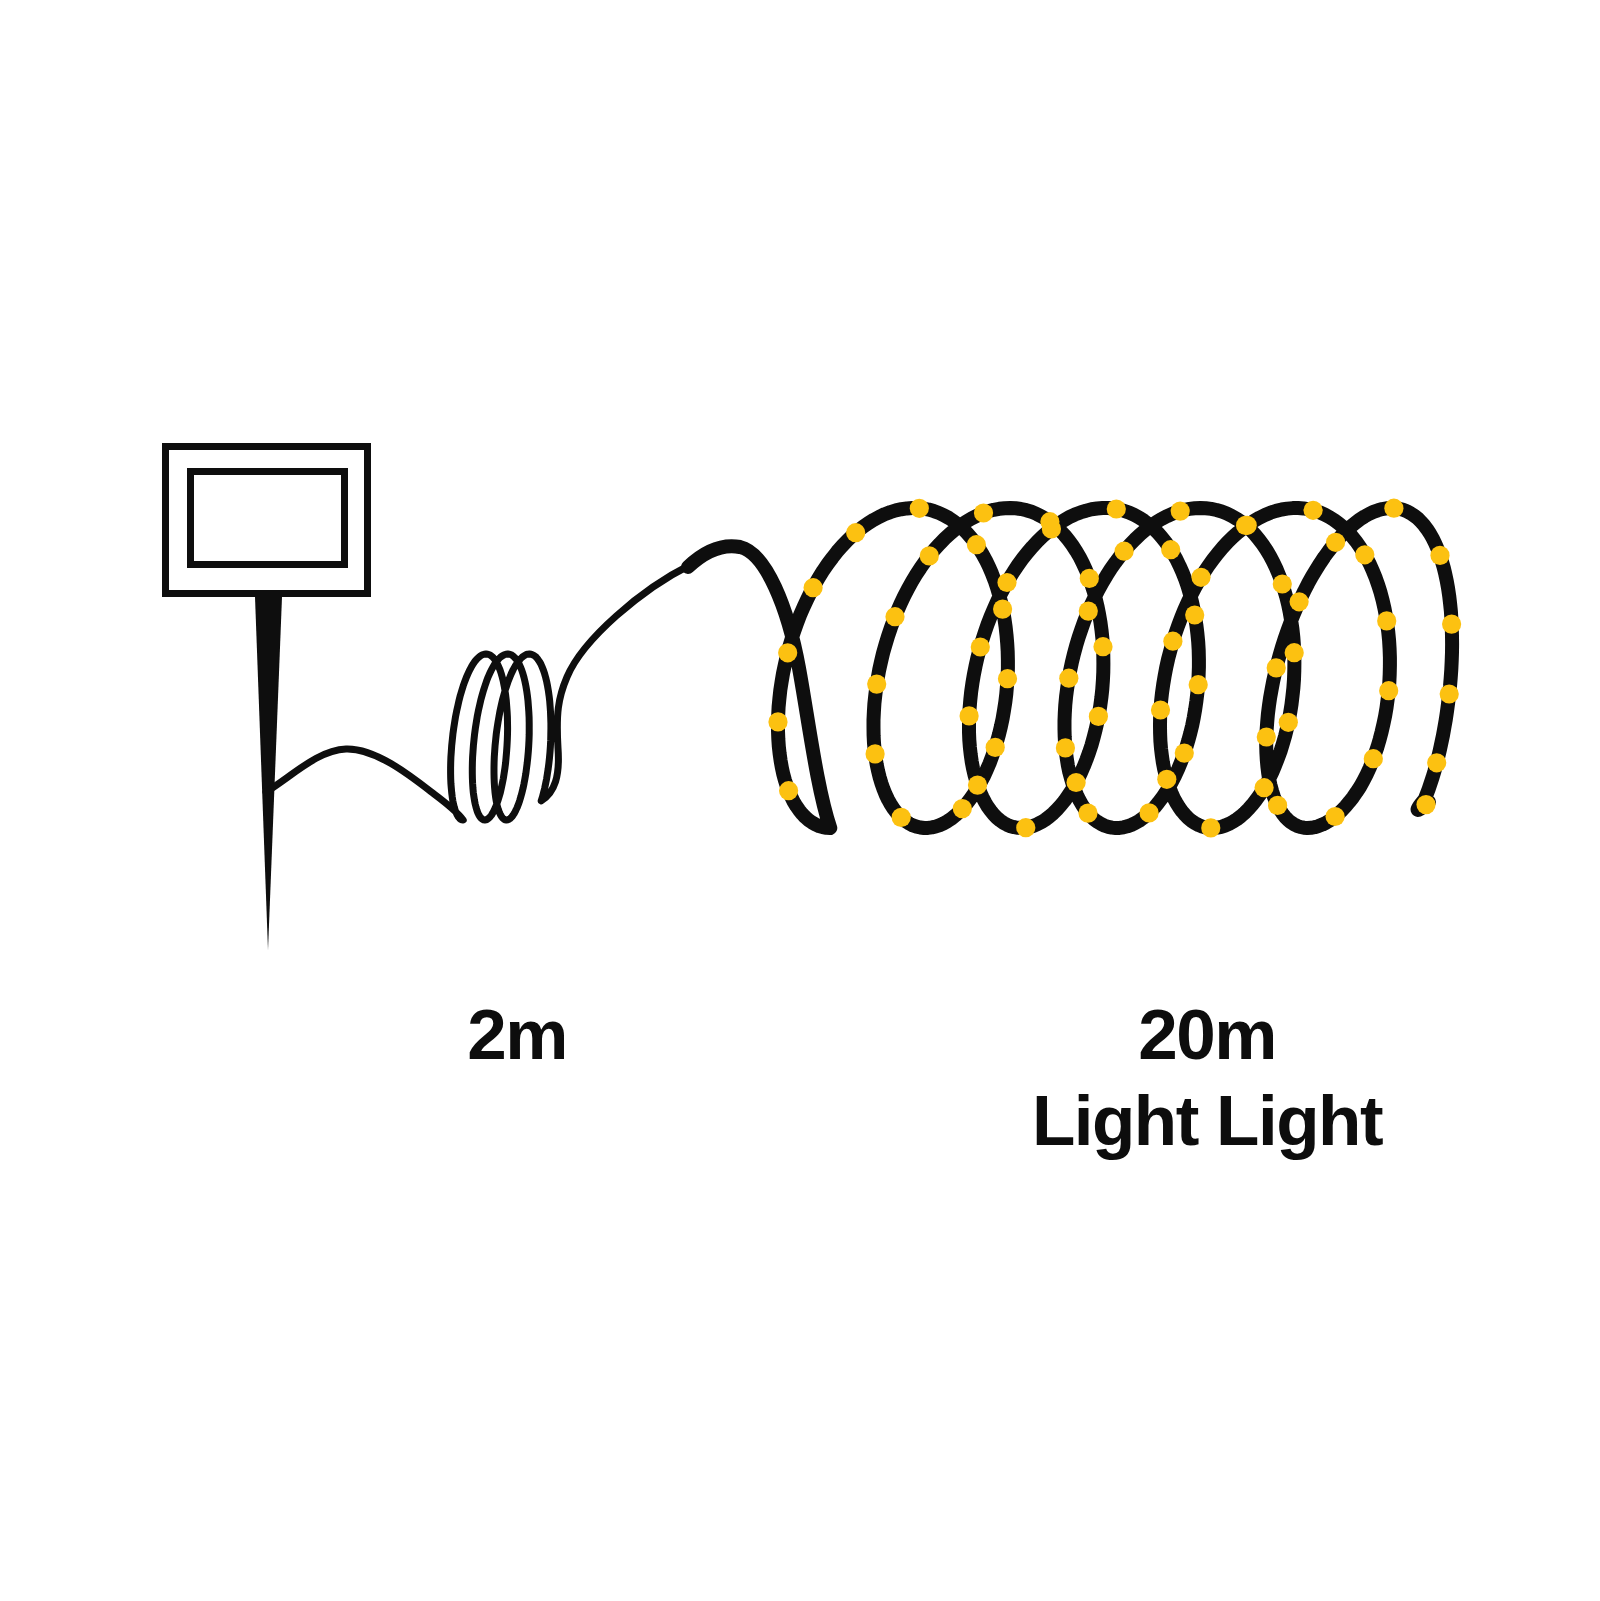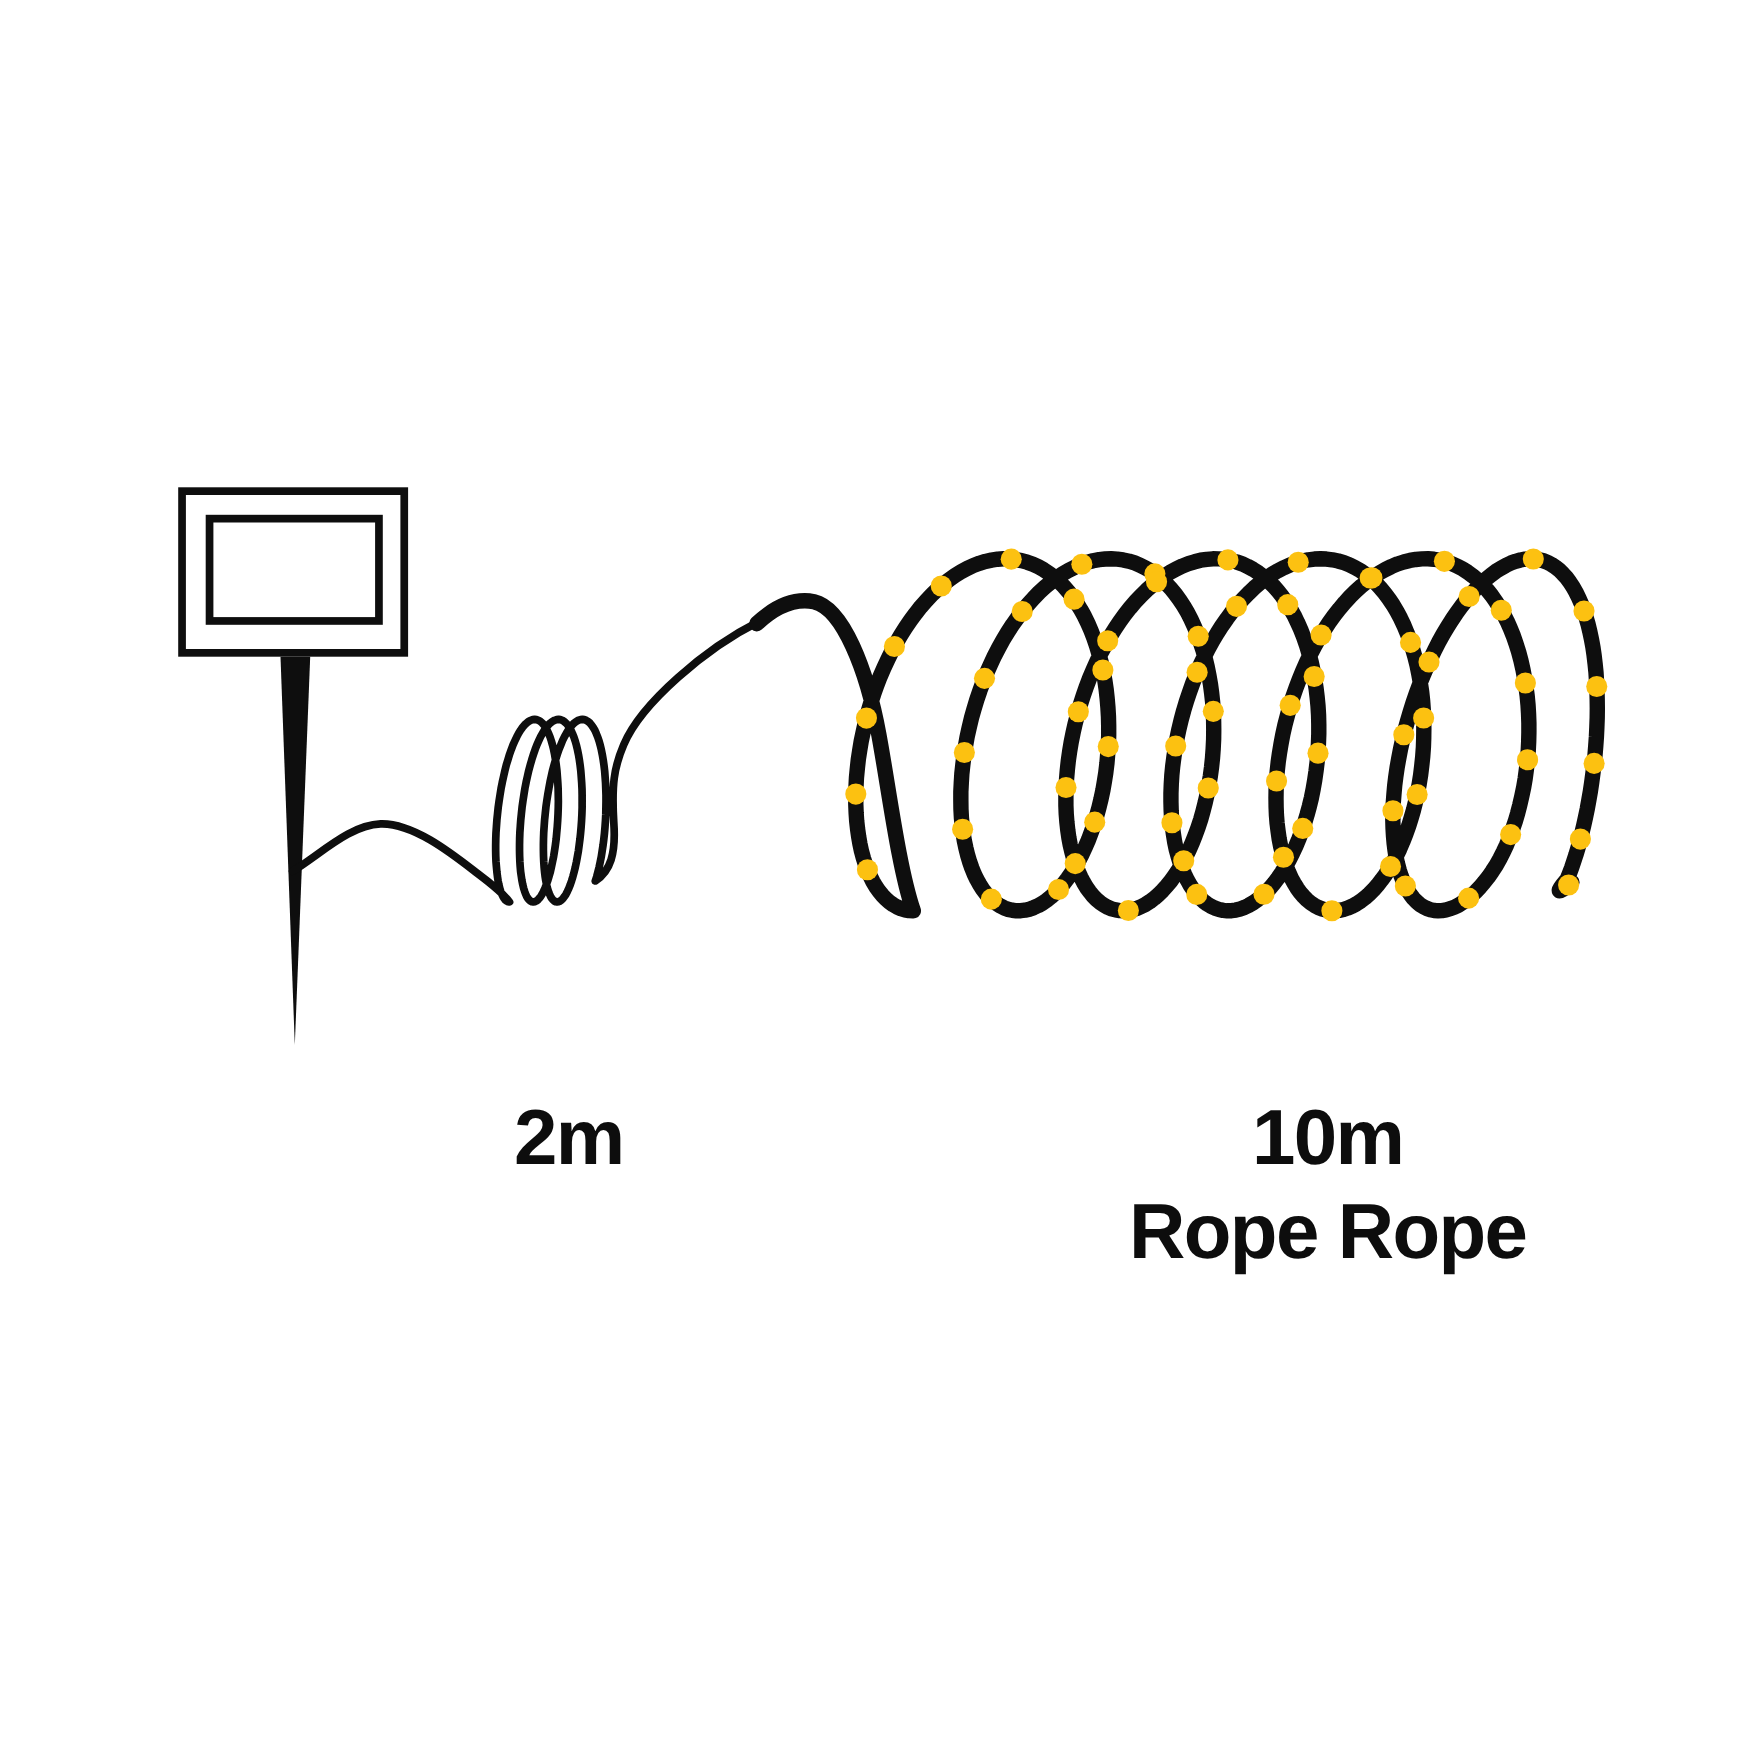--- a/index.html
+++ b/index.html
@@ -119,17 +119,17 @@
         <circle cx="1436.7" cy="762.8" r="9.6" fill="var(--led)"></circle>
         <circle cx="1426.0" cy="804.6" r="9.6" fill="var(--led)"></circle>
       </g>
   </svg>
 
   <div class="label label-lead">
     <div>2m</div>
   </div>
 
   <div class="label label-rope">
-    <div>10m</div>
-    <div>Rope Rope</div>
+    <div>20m</div>
+    <div>Light Light</div>
   </div>
 
 </div>
 
 </body></html>

